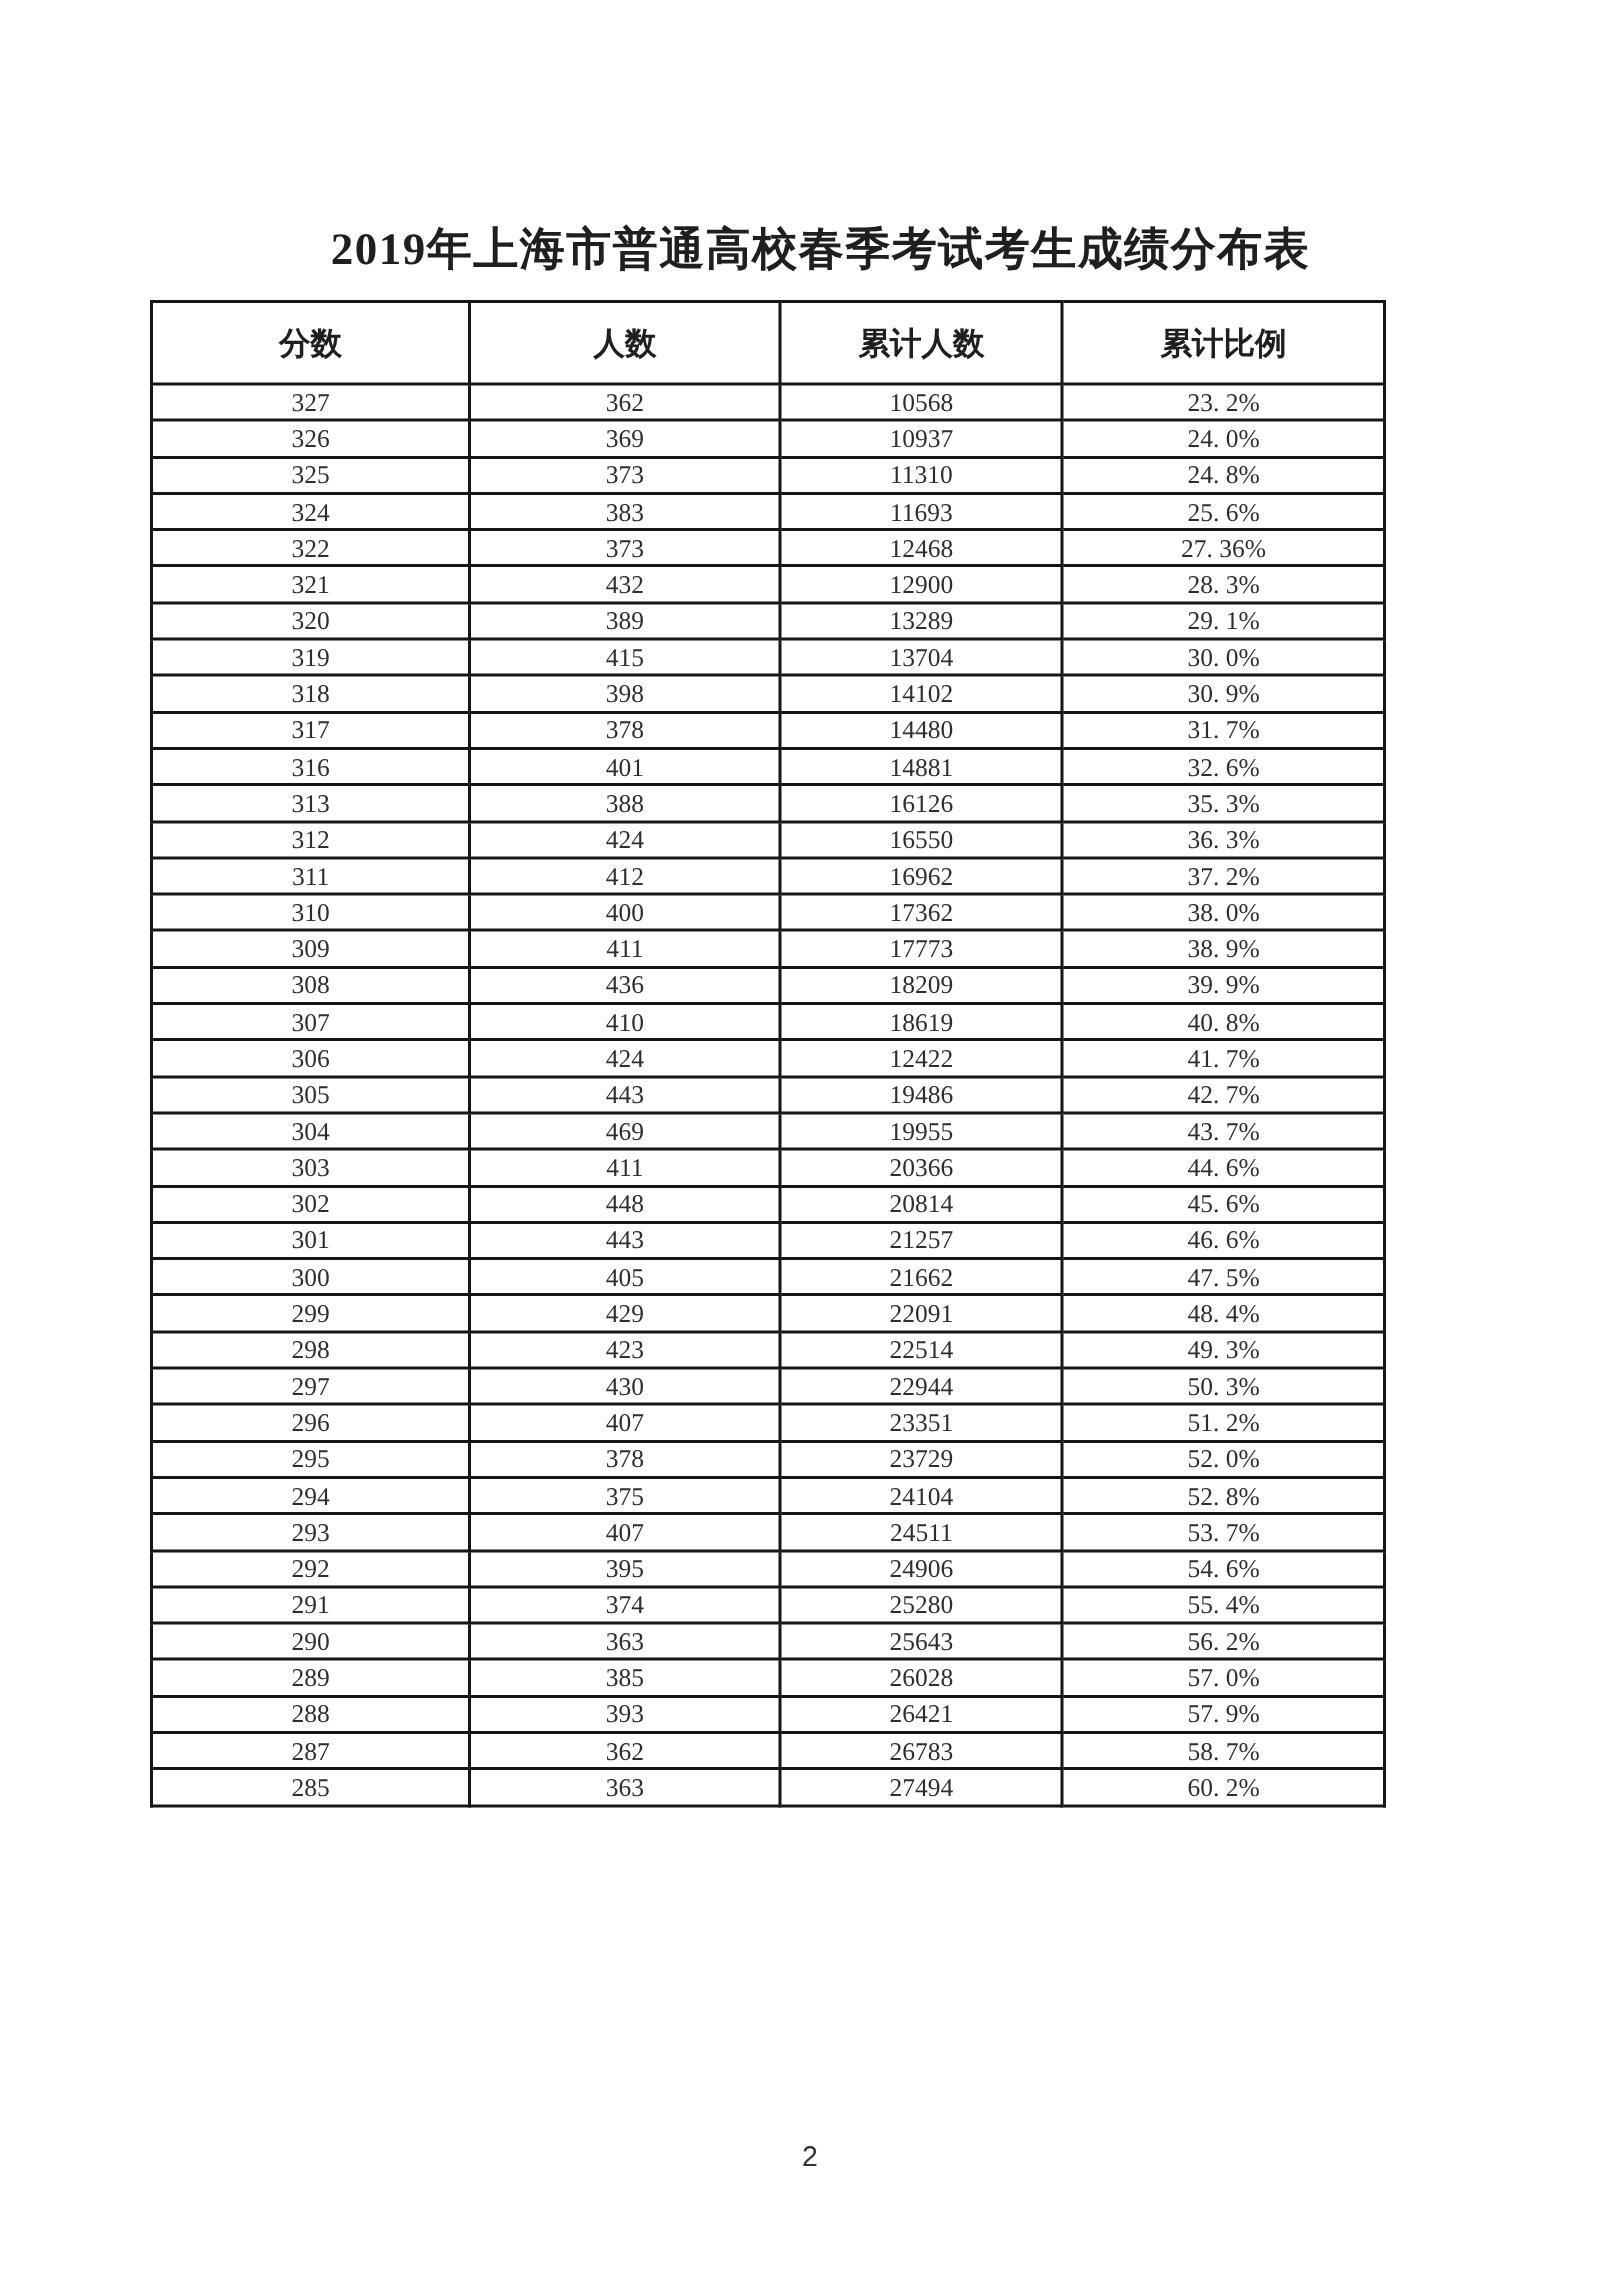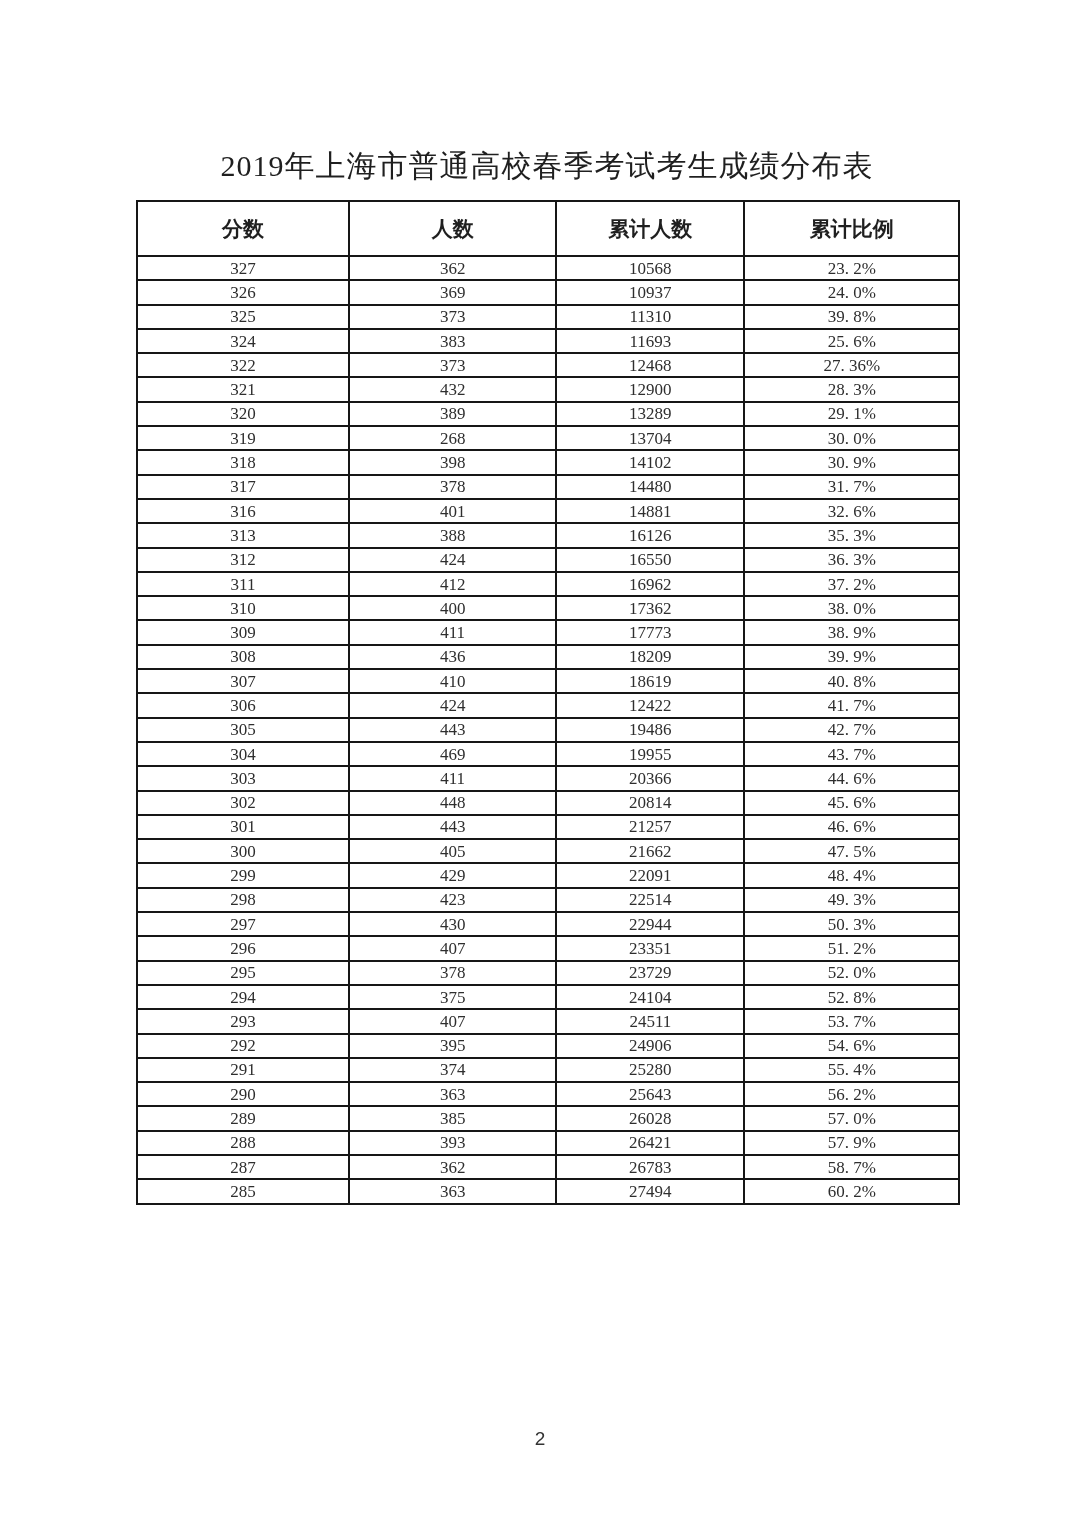--- a/index.html
+++ b/index.html
@@ -16,33 +16,32 @@
     margin: 0 auto;
     overflow: hidden;
   }
   .doc-title {
     position: absolute;
     top: 146px;
     left: 0;
     width: 100%;
     text-align: center;
     font-size: 30px;
-    font-weight: normal;
+    font-weight: bold;
     letter-spacing: 1px;
     color: #1f1f1f;
     padding-left: 14px;
   }
   table.score-table {
     position: absolute;
     left: 100px;
     top: 200px;
     width: 824px;
     border-collapse: collapse;
     table-layout: fixed;
-    margin-left: 36px;
   }
   table.score-table th,
   table.score-table td {
     border: 2px solid #161616;
     text-align: center;
     vertical-align: middle;
     overflow: hidden;
     white-space: nowrap;
   }
   table.score-table th {
@@ -105,21 +104,21 @@
         <tr>
           <td>326</td>
           <td>369</td>
           <td>10937</td>
           <td>24. 0%</td>
         </tr>
         <tr>
           <td>325</td>
           <td>373</td>
           <td>11310</td>
-          <td>39. 8%</td>
+          <td>24. 8%</td>
         </tr>
         <tr>
           <td>324</td>
           <td>383</td>
           <td>11693</td>
           <td>25. 6%</td>
         </tr>
         <tr>
           <td>322</td>
           <td>373</td>
@@ -133,21 +132,21 @@
           <td>28. 3%</td>
         </tr>
         <tr>
           <td>320</td>
           <td>389</td>
           <td>13289</td>
           <td>29. 1%</td>
         </tr>
         <tr>
           <td>319</td>
-          <td>268</td>
+          <td>415</td>
           <td>13704</td>
           <td>30. 0%</td>
         </tr>
         <tr>
           <td>318</td>
           <td>398</td>
           <td>14102</td>
           <td>30. 9%</td>
         </tr>
         <tr>

